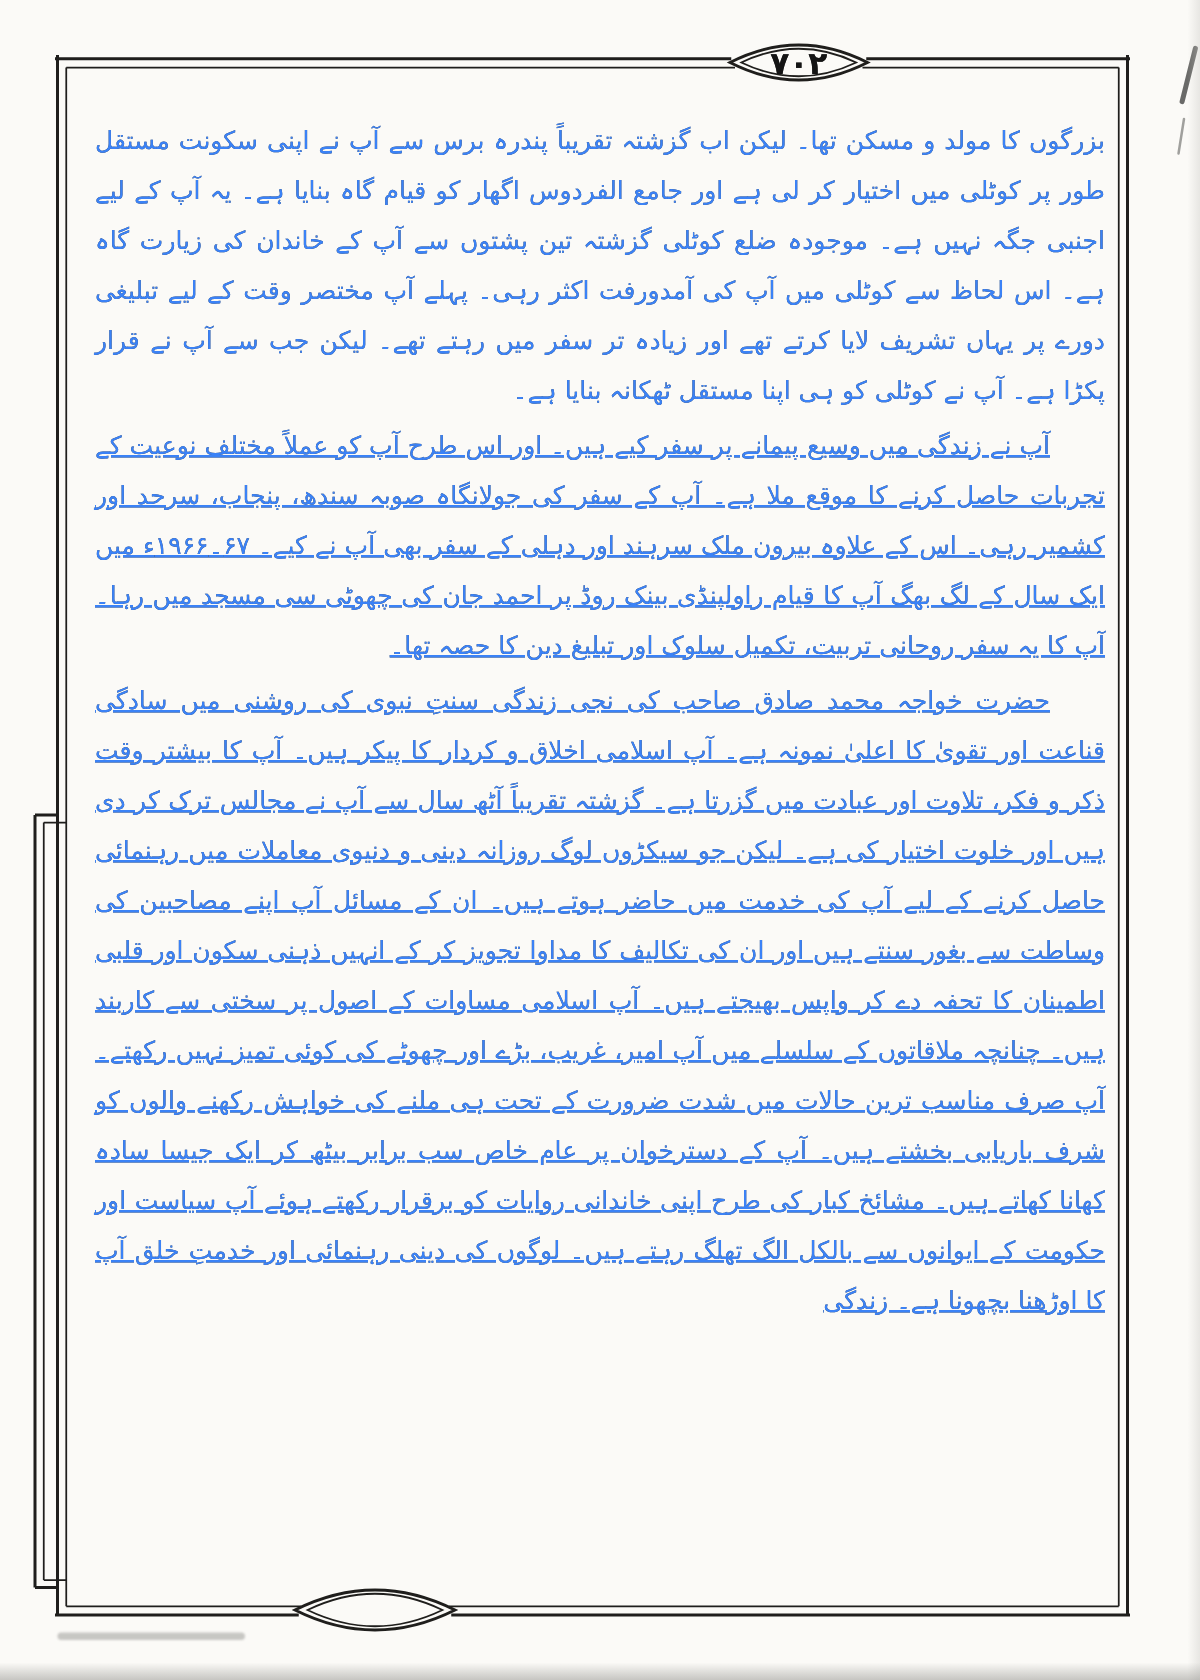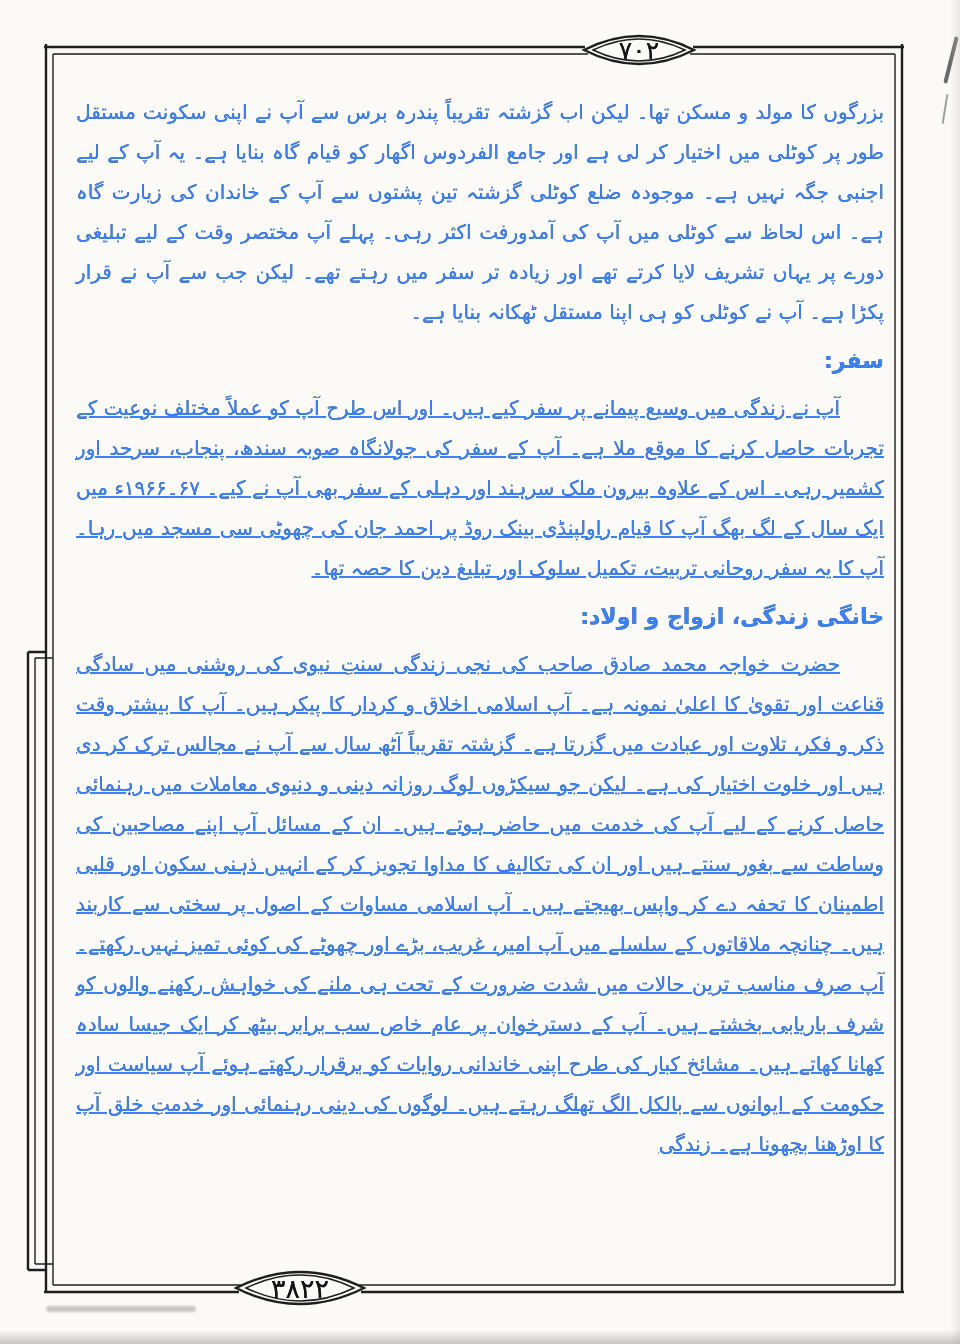--- a/index.html
+++ b/index.html
@@ -36,21 +36,21 @@
   .heading {
     font-size: 22px;
     font-weight: bold;
     margin: 8px 0 6px 0;
     text-align: right;
     line-height: 42px;
   }
   .cartouche-num {
     position: absolute;
     display: flex; align-items: center; justify-content: center;
-    font-weight: normal;
+    font-weight: bold;
     color: #141414;
     text-shadow: 0 0 0.5px rgba(20,20,20,0.9);
   }
   .top-num   { left: 584px; top: 30px;  width: 110px; height: 40px; font-size: 25px; }
   .bottom-num{ left: 236px; top: 1266px; width: 128px; height: 44px; font-size: 27px; letter-spacing: 1px; }
   
   .smudge1 {
     position: absolute; top: 36px; right: 7px; width: 4px; height: 48px;
     background: #3a3a38; transform: rotate(14deg); opacity: .75; border-radius: 2px;
   }
@@ -96,27 +96,24 @@
     <path class="inner" d="M593 50 Q639 28 685 50 Q639 72 593 50 Z"></path>
 
     <path class="outer" d="M236 1288 Q300 1256 364 1288 Q300 1320 236 1288 Z"></path>
     <path class="inner" d="M246 1288 Q300 1262 354 1288 Q300 1314 246 1288 Z"></path>
 
     <path class="outer" d="M28 652 V1270 M28 652 H46 M28 1270 H46"></path>
     <path class="inner" d="M35 658 V1264 M35 658 H53 M35 1264 H53"></path>
   </svg>
 
   <div class="cartouche-num top-num">۷۰۲</div>
-  <div class="cartouche-num bottom-num">۳۸۲۲</div>
 
   <div class="text-area">
     <p class="para">بزرگوں کا مولد و مسکن تھا۔ لیکن اب گزشتہ تقریباً پندرہ برس سے آپ نے اپنی سکونت مستقل طور پر کوٹلی میں اختیار کر لی ہے اور جامع الفردوس اگھار کو قیام گاہ بنایا ہے۔ یہ آپ کے لیے اجنبی جگہ نہیں ہے۔ موجودہ ضلع کوٹلی گزشتہ تین پشتوں سے آپ کے خاندان کی زیارت گاہ ہے۔ اس لحاظ سے کوٹلی میں آپ کی آمدورفت اکثر رہی۔ پہلے آپ مختصر وقت کے لیے تبلیغی دورے پر یہاں تشریف لایا کرتے تھے اور زیادہ تر سفر میں رہتے تھے۔ لیکن جب سے آپ نے قرار پکڑا ہے۔ آپ نے کوٹلی کو ہی اپنا مستقل ٹھکانہ بنایا ہے۔</p>
-    <h3 class="heading">سفر:</h3>
     <p class="para indent">آپ نے زندگی میں وسیع پیمانے پر سفر کیے ہیں۔ اور اس طرح آپ کو عملاً مختلف نوعیت کے تجربات حاصل کرنے کا موقع ملا ہے۔ آپ کے سفر کی جولانگاہ صوبہ سندھ، پنجاب، سرحد اور کشمیر رہی۔ اس کے علاوہ بیرون ملک سرہند اور دہلی کے سفر بھی آپ نے کیے۔ ۶۷۔۱۹۶۶ء میں ایک سال کے لگ بھگ آپ کا قیام راولپنڈی بینک روڈ پر احمد جان کی چھوٹی سی مسجد میں رہا۔ آپ کا یہ سفر روحانی تربیت، تکمیل سلوک اور تبلیغ دین کا حصہ تھا۔</p>
-    <h3 class="heading">خانگی زندگی، ازواج و اولاد:</h3>
     <p class="para indent">حضرت خواجہ محمد صادق صاحب کی نجی زندگی سنتِ نبوی کی روشنی میں سادگی قناعت اور تقویٰ کا اعلیٰ نمونہ ہے۔ آپ اسلامی اخلاق و کردار کا پیکر ہیں۔ آپ کا بیشتر وقت ذکر و فکر، تلاوت اور عبادت میں گزرتا ہے۔ گزشتہ تقریباً آٹھ سال سے آپ نے مجالس ترک کر دی ہیں اور خلوت اختیار کی ہے۔ لیکن جو سیکڑوں لوگ روزانہ دینی و دنیوی معاملات میں رہنمائی حاصل کرنے کے لیے آپ کی خدمت میں حاضر ہوتے ہیں۔ ان کے مسائل آپ اپنے مصاحبین کی وساطت سے بغور سنتے ہیں اور ان کی تکالیف کا مداوا تجویز کر کے انہیں ذہنی سکون اور قلبی اطمینان کا تحفہ دے کر واپس بھیجتے ہیں۔ آپ اسلامی مساوات کے اصول پر سختی سے کاربند ہیں۔ چنانچہ ملاقاتوں کے سلسلے میں آپ امیر، غریب، بڑے اور چھوٹے کی کوئی تمیز نہیں رکھتے۔ آپ صرف مناسب ترین حالات میں شدت ضرورت کے تحت ہی ملنے کی خواہش رکھنے والوں کو شرف باریابی بخشتے ہیں۔ آپ کے دسترخوان پر عام خاص سب برابر بیٹھ کر ایک جیسا سادہ کھانا کھاتے ہیں۔ مشائخ کبار کی طرح اپنی خاندانی روایات کو برقرار رکھتے ہوئے آپ سیاست اور حکومت کے ایوانوں سے بالکل الگ تھلگ رہتے ہیں۔ لوگوں کی دینی رہنمائی اور خدمتِ خلق آپ کا اوڑھنا بچھونا ہے۔ زندگی</p>
   </div>
 
   <div class="smudge1"></div>
   <div class="smudge2"></div>
   <div class="smudge3"></div>
   <div class="edge-right"></div>
   <div class="edge-bottom"></div>
 
 </div>

